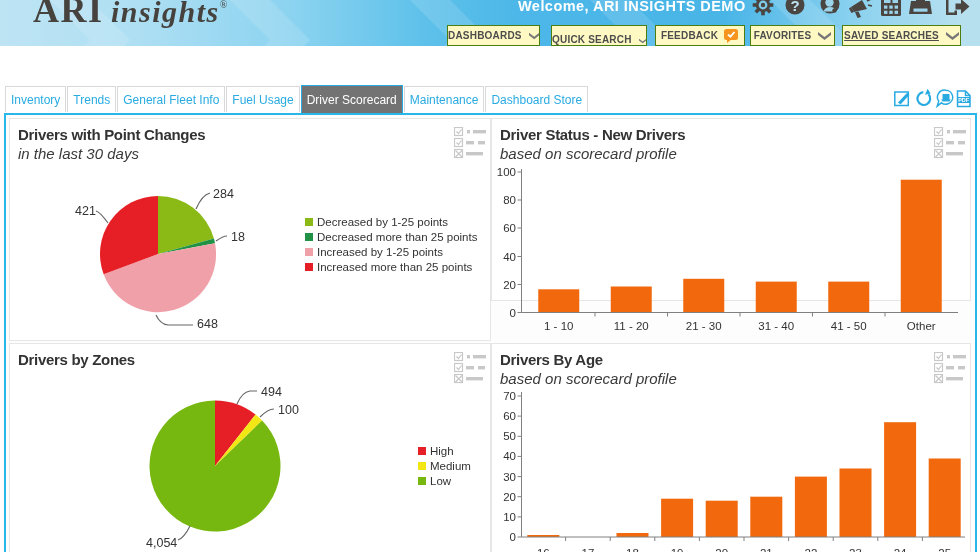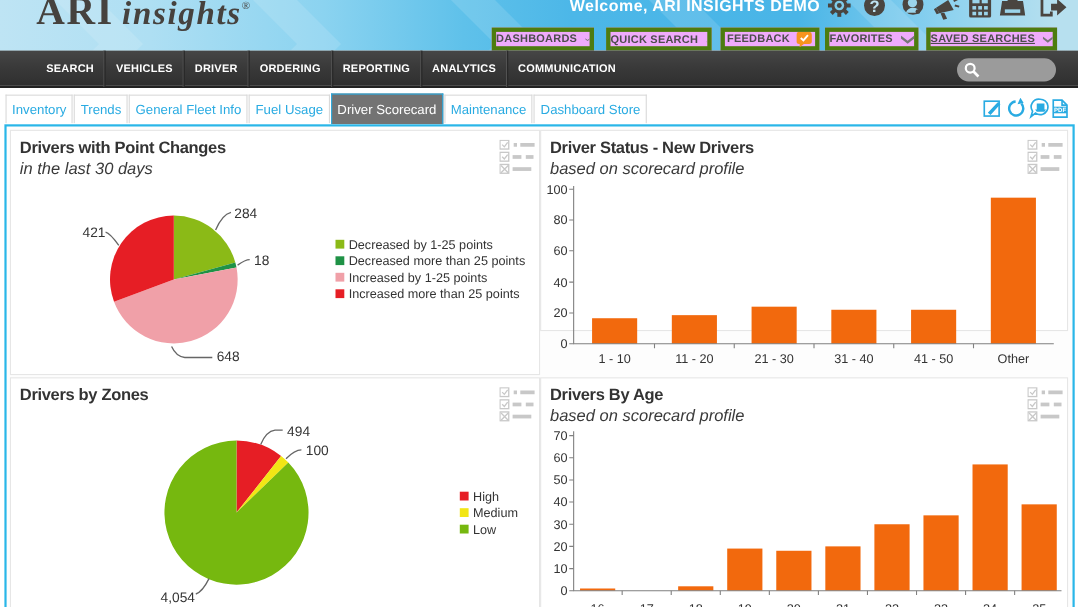--- a/index.html
+++ b/index.html
@@ -2,30 +2,30 @@
 <html><head>
 <meta charset="utf-8">
 <style>
 * { margin:0; padding:0; box-sizing:border-box; }
 html,body { width:980px; height:552px; overflow:hidden; background:#fff;
   font-family:"Liberation Sans", sans-serif; }
 #page { position:relative; width:980px; height:552px; }
 
 
 #header { position:absolute; left:0; top:0; width:980px; height:46px;
-  background:#a8dcf1; }
+  background:#a8dcf1;border-radius:19px; }
 #hdrsvg { position:absolute; left:0; top:0; }
 #logo { position:absolute; left:33px; top:-11px; color:#46423e; white-space:nowrap; }
 #logo .ari { font-family:"Liberation Serif",serif; font-weight:bold; font-size:36px; letter-spacing:1.5px; }
 #logo .ins { font-family:"Liberation Serif",serif; font-weight:bold; font-style:italic; font-size:30px; letter-spacing:1.5px; }
 #logo .reg { font-family:"Liberation Serif",serif; font-size:10px; vertical-align:14px; }
 #welcome { position:absolute; left:518px; top:-2px; color:#fff; font-weight:bold; font-size:14.5px; letter-spacing:0.45px; }
 
 
-.hbtn { position:absolute; top:25px; height:21px; background:#f0abfc; border:4px solid #4d7c0f;
+.hbtn { position:absolute; top:25px; height:21px; background:#fef9c3; border:1px solid #4d7c0f;
   color:#4d4d4d; font-size:10px; font-weight:bold; letter-spacing:0.2px; white-space:nowrap;
   display:flex; align-items:center; justify-content:center; }
 .hbtn svg { margin-left:7px; }
 
 
 #nav { position:absolute; left:0; top:46px; width:980px; height:33.5px;
   background:linear-gradient(180deg,#464646 0%,#3a3a3a 45%,#2f2f2f 100%);
   border-bottom:2px solid #222; }
 #navitems { position:absolute; left:33px; top:0; height:33px; display:flex; }
 .navitem { color:#fff; font-size:10px; font-weight:bold; letter-spacing:0.2px;
@@ -159,37 +159,20 @@
           <path d="M0 0 L6.5 5 L13 0 L13 3 L6.5 8 L0 3 Z" fill="#777"></path>
         </svg>
     </div>
     <div class="hbtn" style="left:842px; width:119px;text-decoration:underline;">SAVED SEARCHES
       <svg width="13" height="8" viewBox="0 0 13 8">
           <path d="M0 0 L6.5 5 L13 0 L13 3 L6.5 8 L0 3 Z" fill="#777"></path>
         </svg>
     </div>
   </div>
 
-  <div id="nav">
-    <div id="navitems">
-      <div class="navitem">SEARCH</div>
-      <div class="navitem">VEHICLES</div>
-      <div class="navitem">DRIVER</div>
-      <div class="navitem">ORDERING</div>
-      <div class="navitem">REPORTING</div>
-      <div class="navitem">ANALYTICS</div>
-      <div class="navitem">COMMUNICATION</div>
-    </div>
-    <div id="searchpill">
-      <svg width="15" height="15" viewBox="0 0 15 15">
-        <circle cx="6" cy="6" r="4" fill="none" stroke="#fff" stroke-width="2"></circle>
-        <path d="M9 9 L13.5 13.5" stroke="#fff" stroke-width="2.4"></path>
-      </svg>
-    </div>
-  </div>
 
   <div id="tabs">
     <div class="tab">Inventory</div>
     <div class="tab">Trends</div>
     <div class="tab">General Fleet Info</div>
     <div class="tab">Fuel Usage</div>
     <div class="tab active">Driver Scorecard</div>
     <div class="tab">Maintenance</div>
     <div class="tab">Dashboard Store</div>
   </div>

